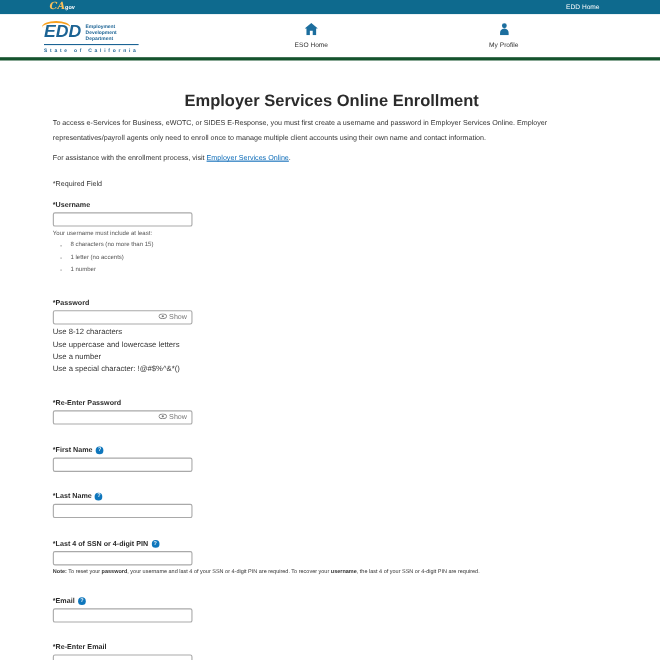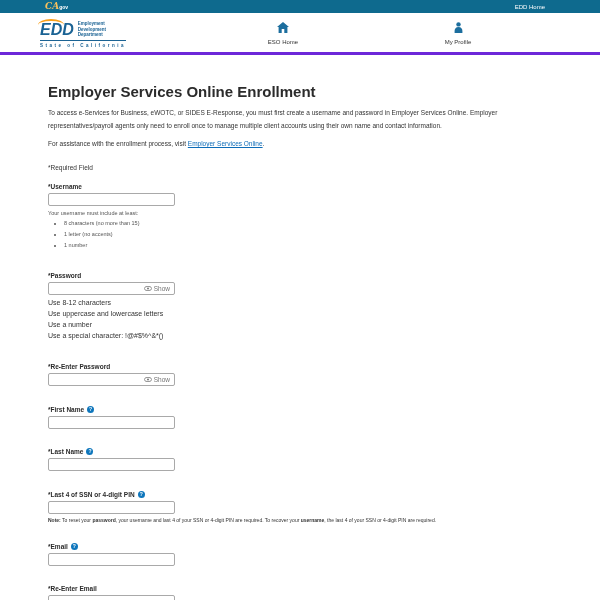--- a/index.html
+++ b/index.html
@@ -10,40 +10,40 @@
   .utility-bar { height:13px; background:#0E6A8E; display:flex; align-items:center;
                  justify-content:space-between; padding:0 55px 0 45px; }
   .ca-logo { font-family:"DejaVu Serif", serif; font-style:italic; font-weight:bold;
              font-size:9px; color:#fff; line-height:13px; cursor:pointer; }
   .ca-logo .ca-c { color:#F9C15C; }
   .ca-logo .ca-gov { font-size:5px; font-style:normal; font-family:"Liberation Sans",sans-serif; }
   .utility-link { color:#fff; font-size:6px; text-decoration:none; cursor:pointer; }
 
   
   .site-header { position:relative; height:42px; background:#fff;
-                 border-bottom:3px solid #6d28d9; }
+                 border-bottom:3px solid #14532d; }
   .edd-logo { position:absolute; left:40px; top:5px; cursor:pointer; }
   .edd-top { display:flex; align-items:flex-start; }
   .edd-acronym { position:relative; font-size:16px; font-weight:bold; font-style:italic;
                  color:#1B6394; line-height:18px; padding-top:3px; }
   .edd-arc { position:absolute; top:1px; left:-2px; width:26px; height:6px;
              border-top:2px solid #F9A01B; border-radius:50% / 100% 100% 0 0; }
   .edd-lines { margin-left:4px; padding-top:3px; font-size:4.5px; font-weight:bold;
                color:#1B6394; line-height:5.5px; }
   .edd-tagline { margin-top:1px; border-top:1px solid #1B6394; padding-top:1.5px;
                  font-size:4.5px; font-weight:bold; letter-spacing:2.5px; color:#1B6394; }
   .nav-item { position:absolute; top:6px; width:70px; display:flex; flex-direction:column;
               align-items:center; gap:2px; cursor:pointer; }
   .nav-eso { left:248px; }
   .nav-profile { left:423px; }
   .nav-item .nav-label { font-size:6px; color:#333; }
 
   
   .content { padding:0 45px 0 48px; }
-  h1.page-title { margin-top:28px; font-size:15px; font-weight:600; color:#2b2b2b; }
+  h1.page-title { margin-top:28px; font-size:15px; font-weight:600; color:#2b2b2b;text-align:center; }
   .intro { margin-top:6px; font-size:6.5px; line-height:13px; max-width:507px; }
   .assistance { margin-top:5px; font-size:6.5px; line-height:13px; }
   .link { color:#0D6CB8; text-decoration:underline; cursor:pointer; }
   .required-note { margin-top:14px; font-size:6.5px; }
 
   .field-block { margin-top:20px; }
   .field-block.mt24 { margin-top:24px; }
   .field-block.mt22 { margin-top:22px; }
   .field-block.mt19 { margin-top:19px; }
   .field-block.mt12 { margin-top:12px; }

